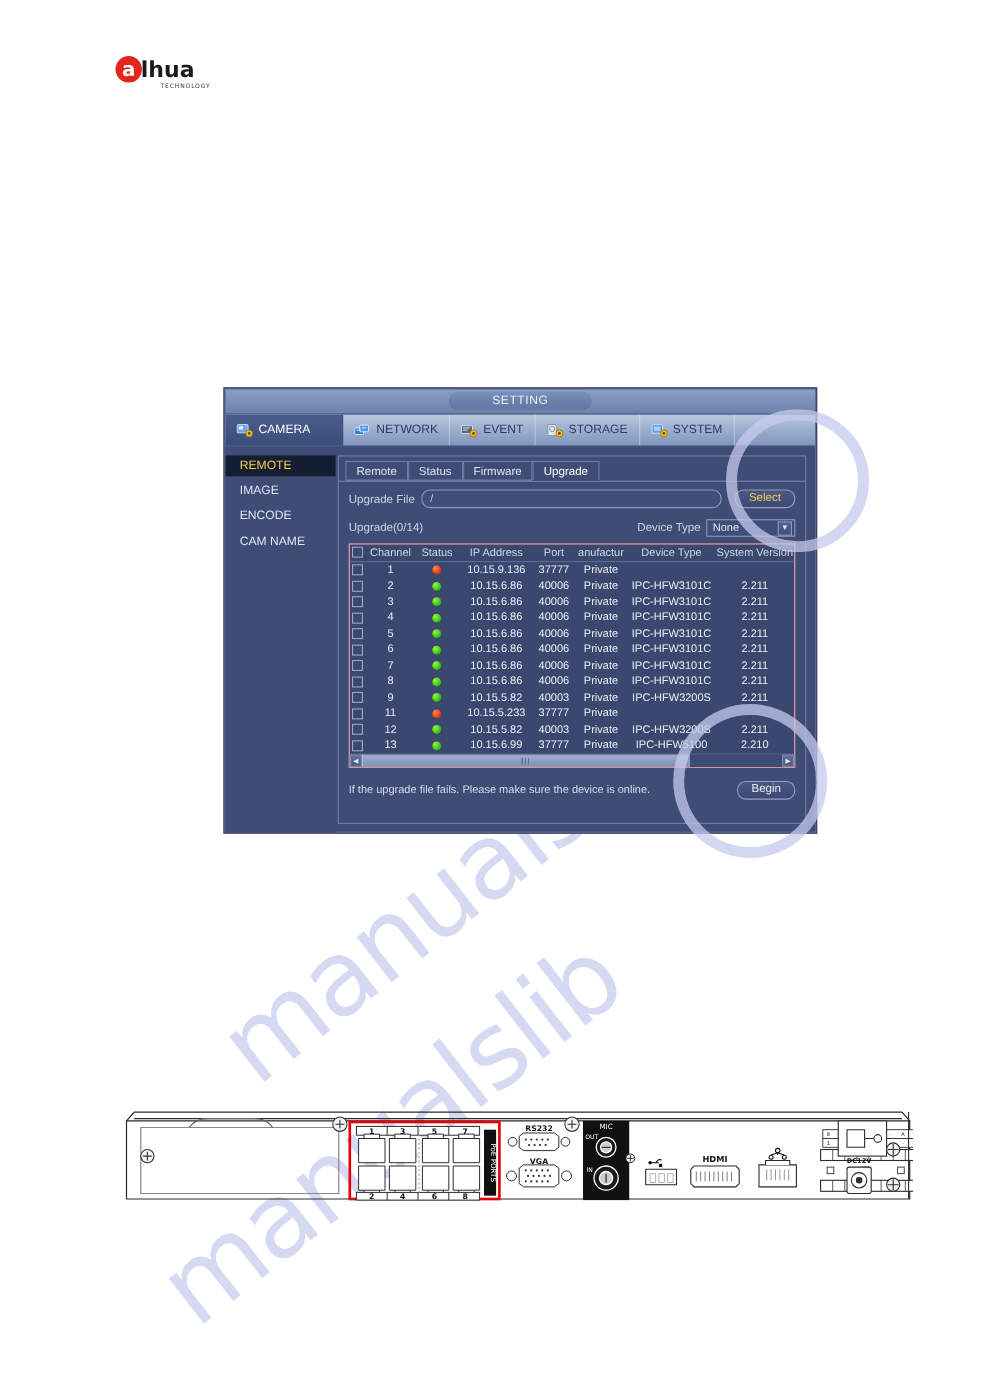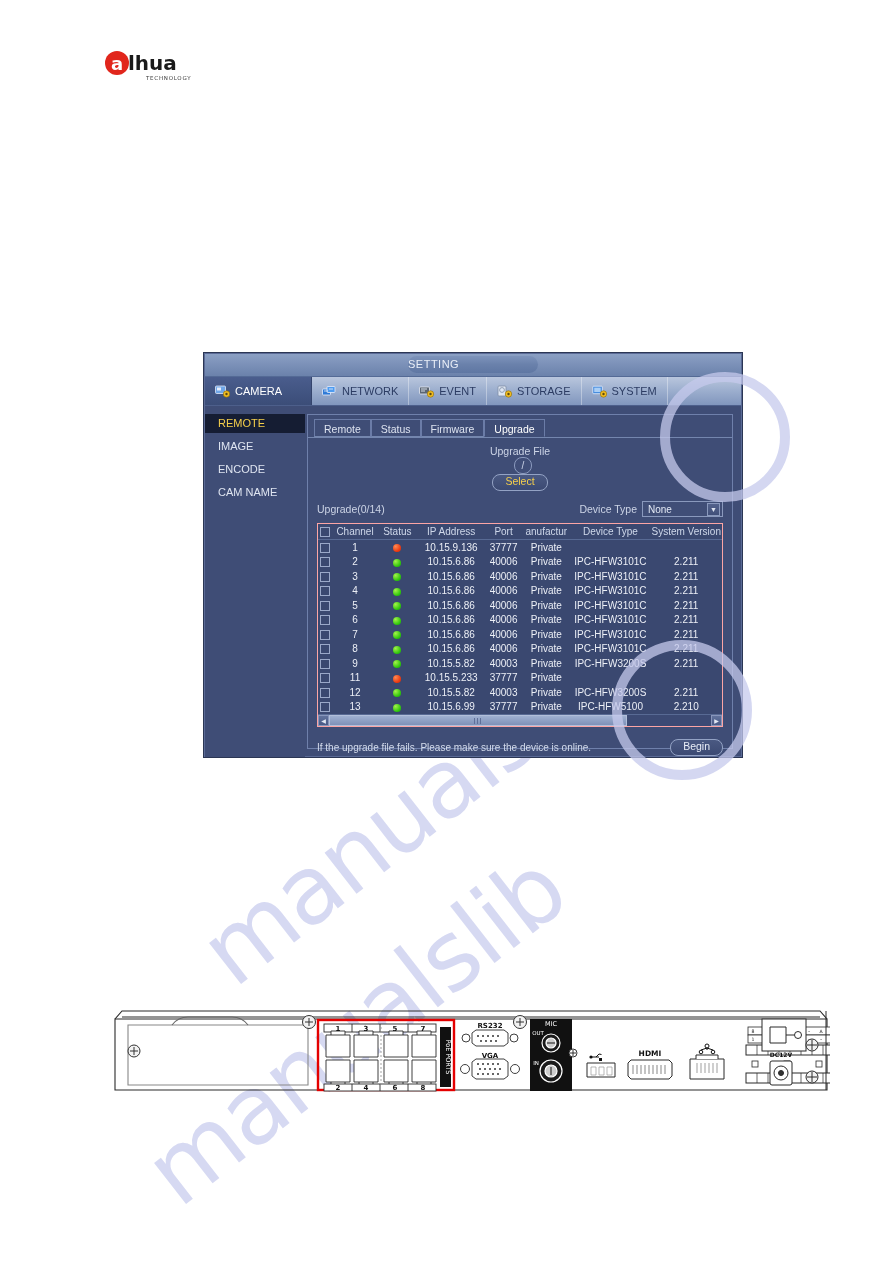--- a/index.html
+++ b/index.html
@@ -82,20 +82,21 @@
     border-bottom: 1px solid #546a95;
   }
   .title-pill {
     position: absolute;
     left: 50%;
     transform: translateX(-50%);
     top: 2px;
     width: 130px;
     height: 17px;
     line-height: 17px;
+    text-align: center;
     border-radius: 9px;
     background: linear-gradient(to bottom, #7d93bb 0%, #6a81ab 50%, #5f77a3 100%);
     color: #e9eef7;
     font-size: 11px;
     letter-spacing: 0.5px;
   }
 
   
   .topmenu {
     position: relative;
@@ -181,21 +182,21 @@
     background: #3f4d76;
     border-bottom: 1px solid #3f4d76;
     color: #ffffff;
     position: relative;
     top: 0px;
     z-index: 3;
   }
 
   .panel-inner { padding: 7px 9px 0 9px; }
 
-  .row { display: flex; align-items: center; flex-direction: column; }
+  .row { display: flex; align-items: center; }
   .lbl {
     font-size: 10.5px;
     color: #ccd4e6;
   }
   .file-input {
     flex: 1;
     height: 15px;
     line-height: 15px;
     margin-left: 6px;
     border: 1px solid #8a99bd;

